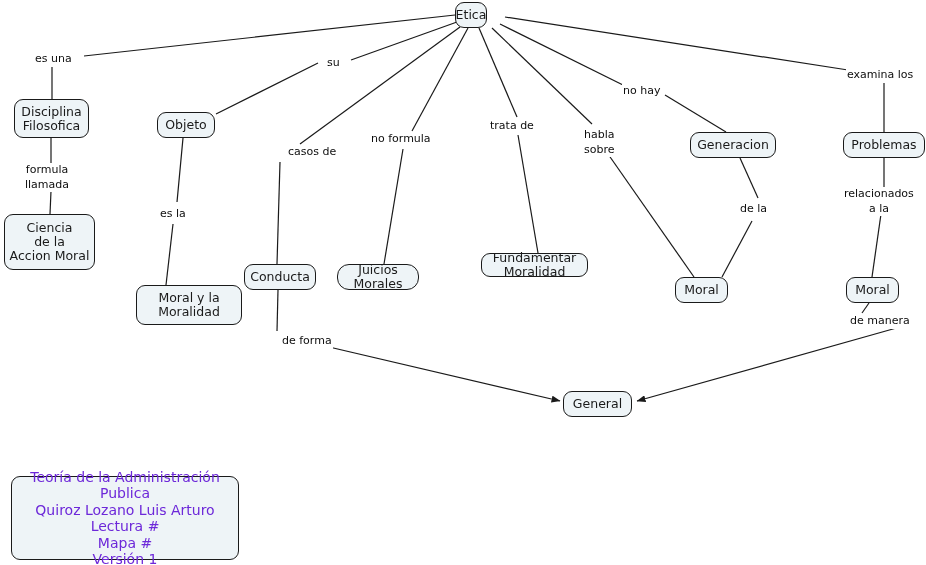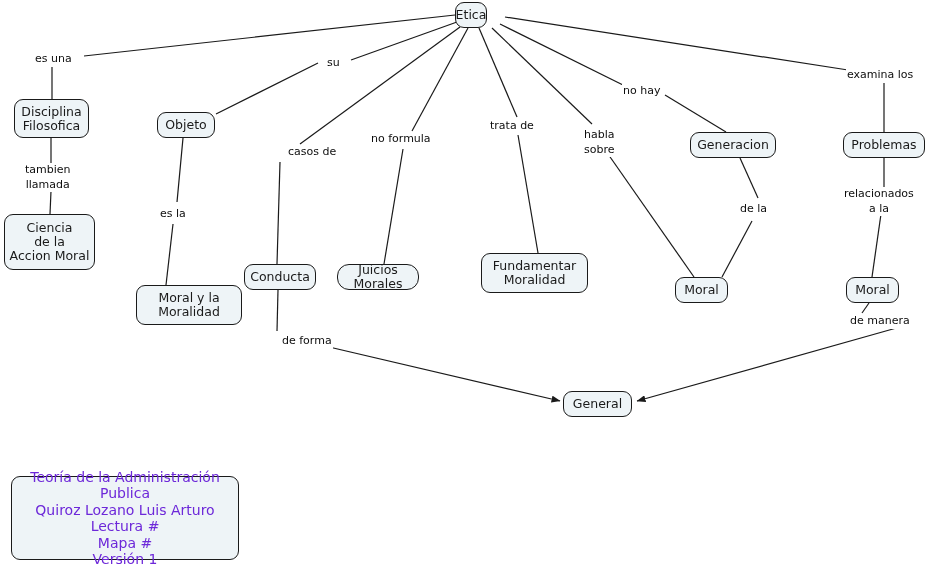--- a/index.html
+++ b/index.html
@@ -119,31 +119,31 @@
       <div class="node" style="left: 14px; top: 99px; width: 75px; height: 39px;">Disciplina
 Filosofica</div>
       <div class="node" style="left: 4px; top: 214px; width: 91px; height: 56px;">Ciencia
 de la
 Accion Moral</div>
       <div class="node" style="left: 157px; top: 112px; width: 58px; height: 26px;">Objeto</div>
       <div class="node" style="left: 136px; top: 285px; width: 106px; height: 40px;">Moral y la
 Moralidad</div>
       <div class="node" style="left: 244px; top: 264px; width: 72px; height: 26px;">Conducta</div>
       <div class="node" style="left: 337px; top: 264px; width: 82px; height: 26px; border-radius: 12px;">Juicios Morales</div>
-      <div class="node" style="left: 481px; top: 253px; width: 107px; height: 40px;">Fundamentar
+      <div class="node" style="left: 481px; top: 253px; width: 107px; height: 24px;">Fundamentar
 Moralidad</div>
       <div class="node" style="left: 690px; top: 132px; width: 86px; height: 26px;">Generacion</div>
       <div class="node" style="left: 843px; top: 132px; width: 82px; height: 26px;">Problemas</div>
       <div class="node" style="left: 675px; top: 277px; width: 53px; height: 26px;">Moral</div>
       <div class="node" style="left: 846px; top: 277px; width: 53px; height: 26px;">Moral</div>
       <div class="node" style="left: 563px; top: 391px; width: 69px; height: 26px;">General</div>
     </div>
   <div id="label-layer">
       <div class="link-label" style="left: 34px; top: 52px;">es una</div>
-      <div class="link-label" style="left: 24px; top: 163px;">tambien
+      <div class="link-label" style="left: 24px; top: 163px;">formula
 llamada</div>
       <div class="link-label" style="left: 159px; top: 207px;">es la</div>
       <div class="link-label" style="left: 326px; top: 56px;">su</div>
       <div class="link-label" style="left: 253px; top: 145px; margin-left: 34px;">casos de</div>
       <div class="link-label" style="left: 370px; top: 132px;">no formula</div>
       <div class="link-label" style="left: 489px; top: 119px;">trata de</div>
       <div class="link-label" style="left: 583px; top: 128px;">habla
 sobre</div>
       <div class="link-label" style="left: 622px; top: 84px;">no hay</div>
       <div class="link-label" style="left: 739px; top: 202px;">de la</div>

